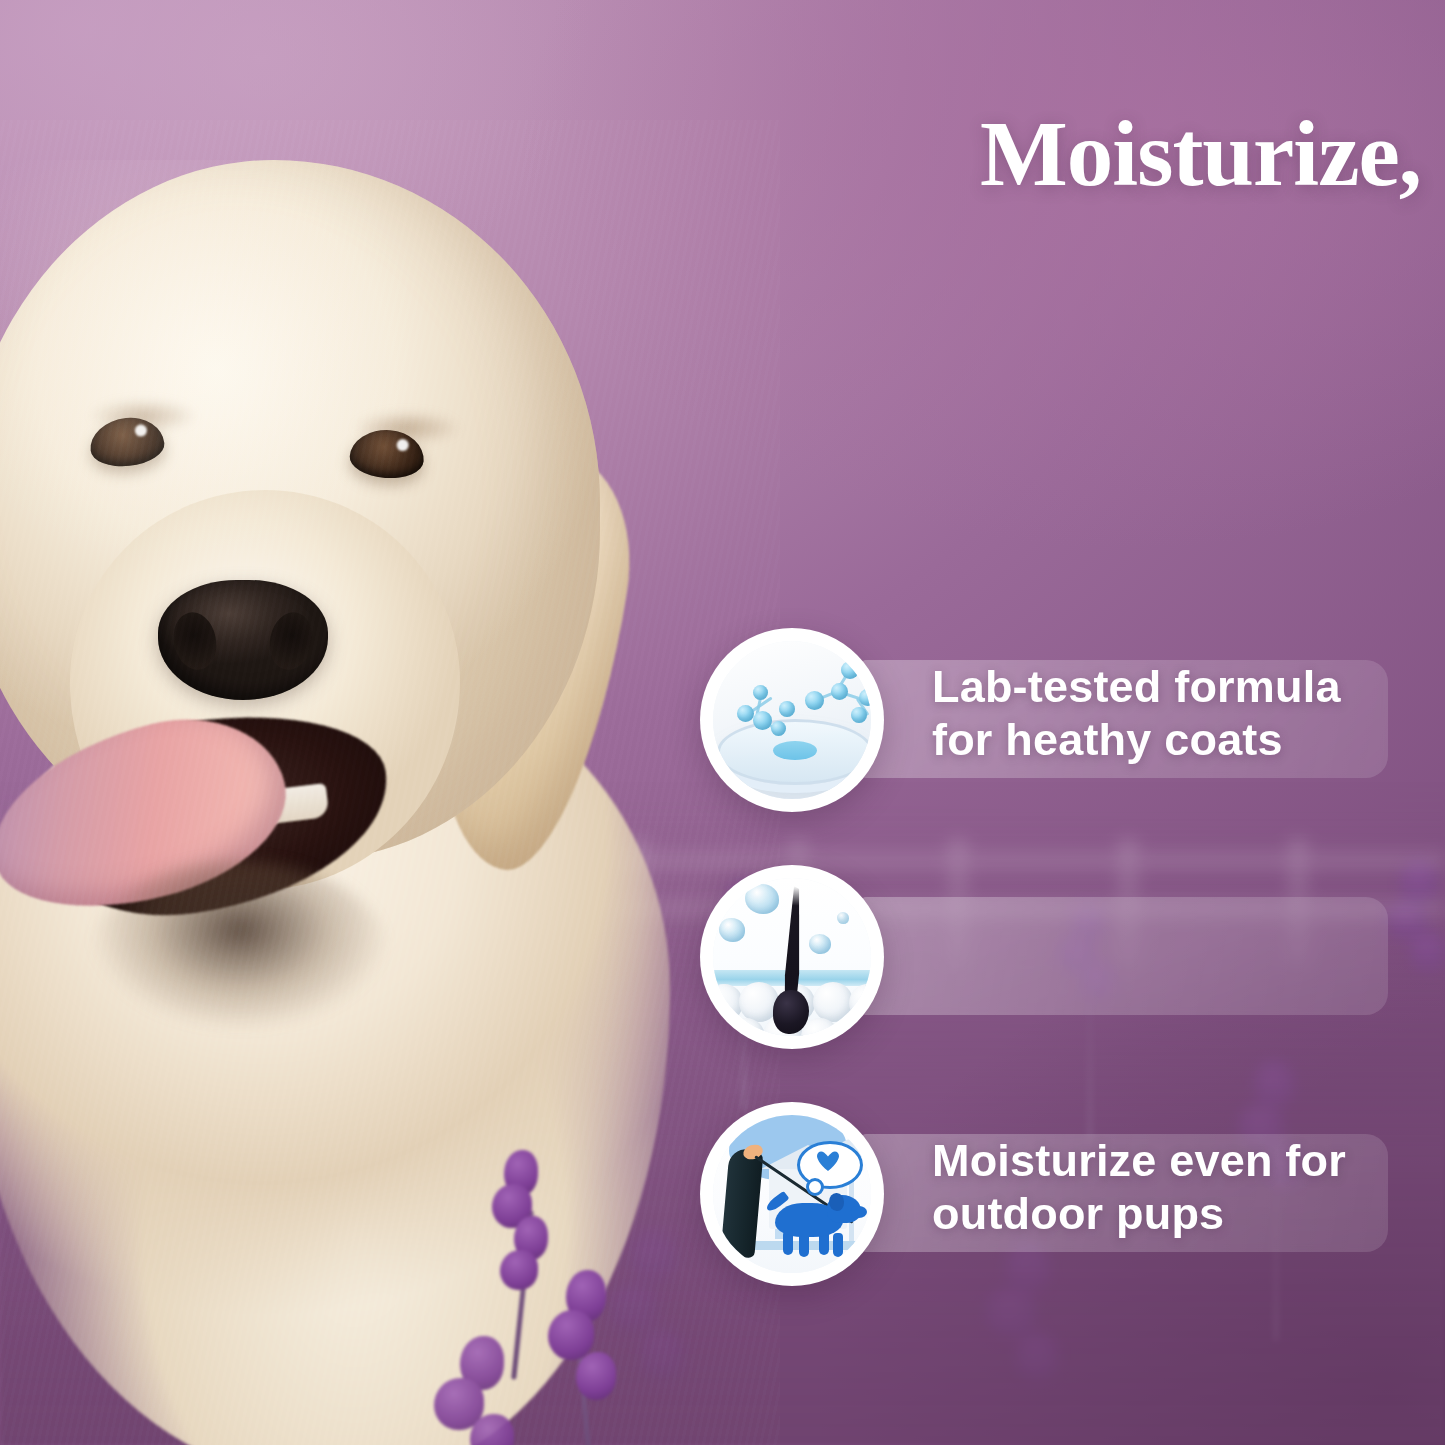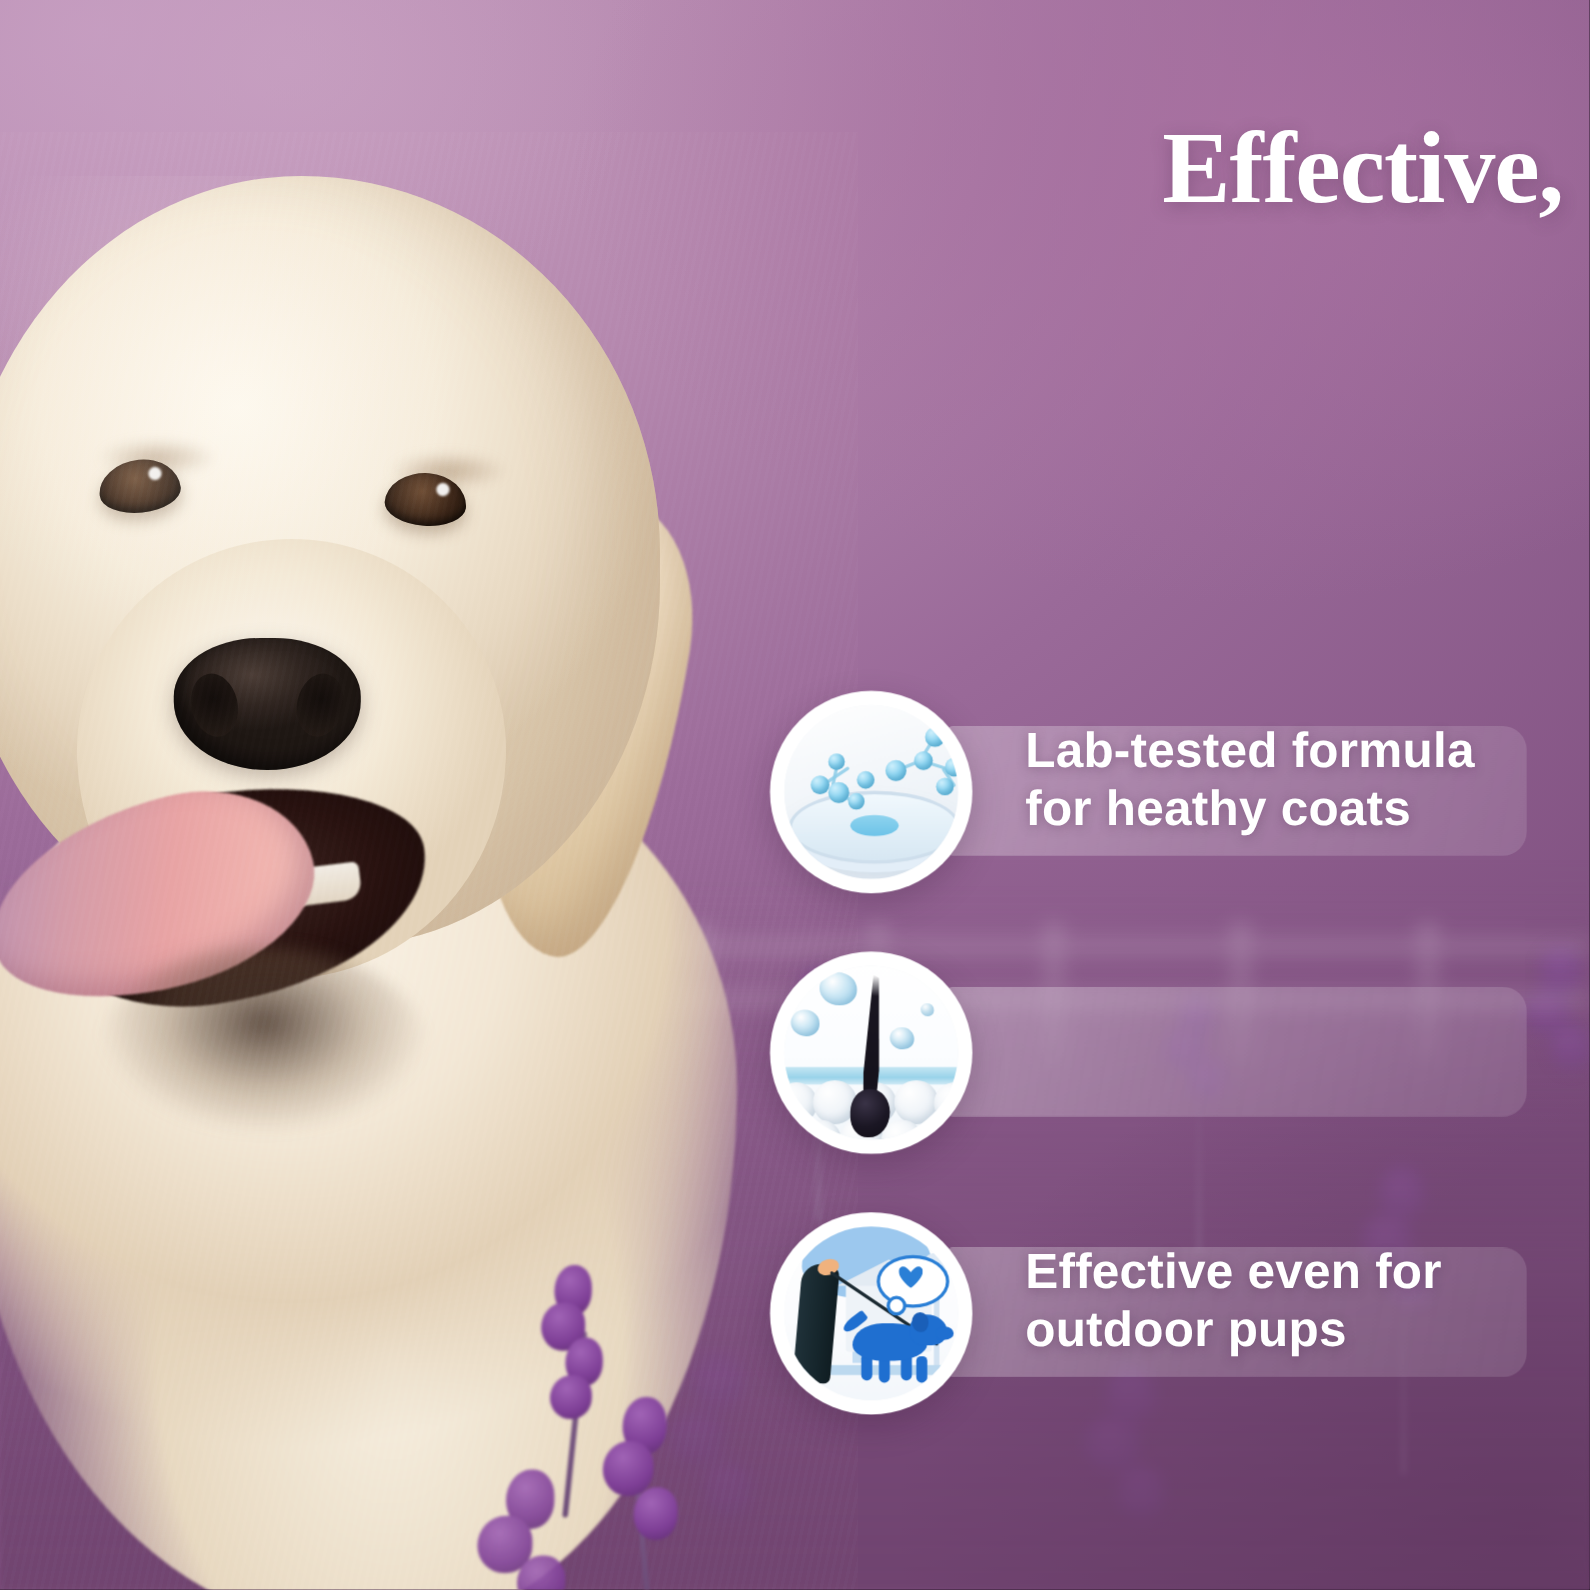--- a/index.html
+++ b/index.html
@@ -233,21 +233,21 @@
   .cards {
     position: absolute;
     left: 700px; top: 660px;
     width: 700px;
   }
   .card {
     position: relative;
     height: 95px;
     margin-bottom: 142px;
     display: flex;
-    align-items: center;
+    align-items: flex-start;
   }
   .card:last-child { margin-bottom: 0; }
   .card-panel {
     position: absolute;
     left: 162px; top: 0;
     width: 526px; height: 118px;
     background: linear-gradient(100deg, rgba(255,255,255,.30) 0%, rgba(255,255,255,.20) 45%, rgba(255,255,255,.13) 100%);
     border-radius: 4px 22px 22px 4px;
     backdrop-filter: blur(3px);
   }
@@ -529,21 +529,21 @@
       <div class="bud" style="left:56px; top:82px; width:40px; height:48px;"></div>
     </div>
     <div class="fg-stalk" style="left:400px; top:1330px; width:170px; height:130px; opacity:.9;">
       <div class="bud" style="left:60px; top:6px;  width:44px; height:54px;"></div>
       <div class="bud" style="left:34px; top:48px; width:50px; height:52px;"></div>
       <div class="bud" style="left:70px; top:84px; width:44px; height:48px;"></div>
     </div>
   </div>
 
   <div class="headline">
-    <span>Effective,</span>
+    <span>Moisturize,</span>
   </div>
 
   <div class="cards">
 
     <div class="card">
       <div class="card-panel"></div>
       <div class="badge">
         <div class="badge-inner">
           <div class="petri-bg"></div>
           <div class="dish"></div>
@@ -625,18 +625,18 @@
             <div class="leg" style="left:34px; top:40px;"></div>
             <div class="leg" style="left:54px; top:38px;"></div>
             <div class="leg" style="left:68px; top:40px;"></div>
             <div class="torso"></div>
             <div class="head"></div>
             <div class="ear"></div>
             <div class="snout"></div>
           </div>
         </div>
       </div>
-      <div class="card-label">Effective even for
+      <div class="card-label">Moisturize even for
 outdoor pups</div>
     </div>
 
   </div>
 </div>
 
 </body></html>

